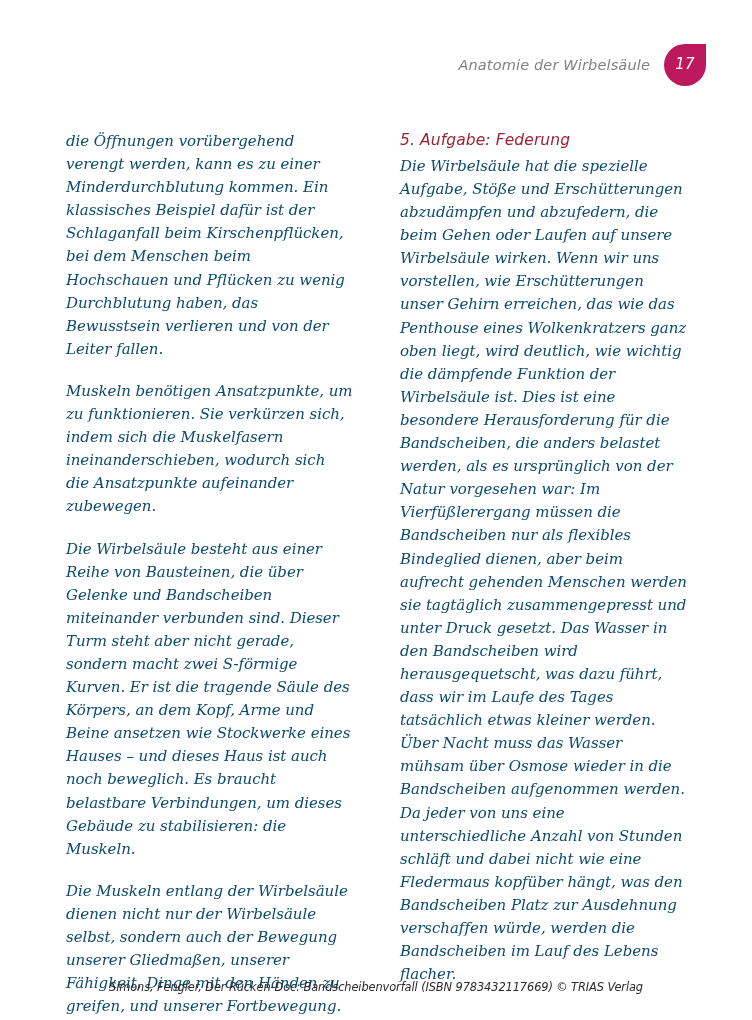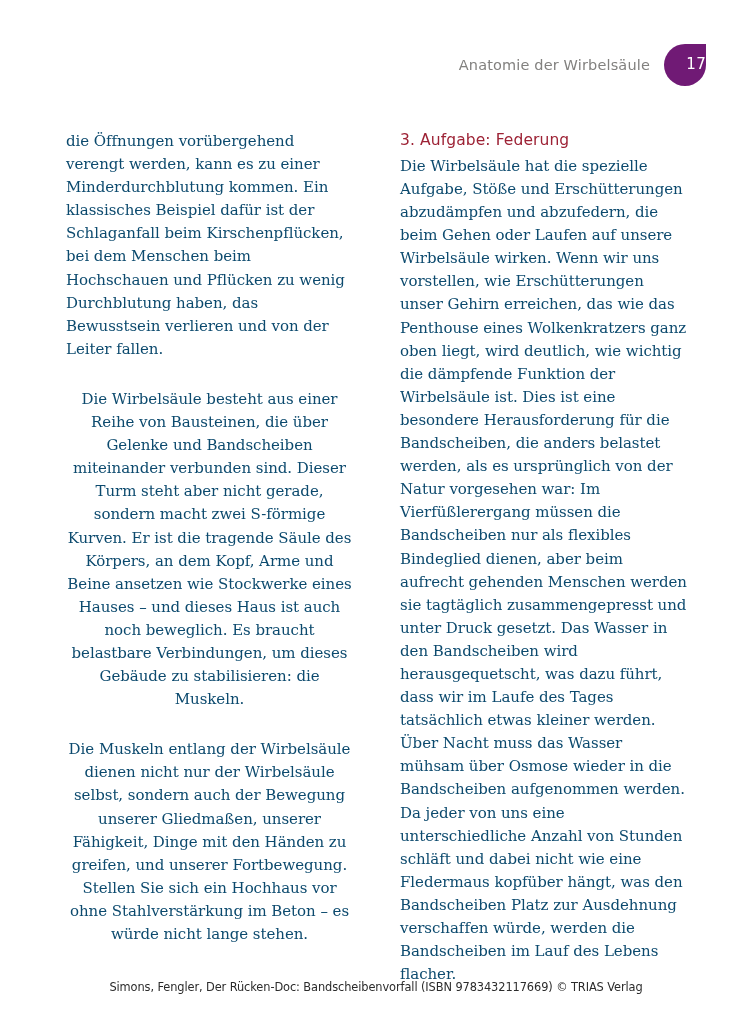--- a/index.html
+++ b/index.html
@@ -15,20 +15,21 @@
     font-family: "DejaVu Serif", "Liberation Serif", serif;
     color: #1a1a1a;
     overflow: hidden;
   }
 
   .page {
     position: absolute;
     inset: 0;
     width: 752px;
     height: 1020px;
+    font-style: italic;
   }
 
   
   .running-head {
     position: absolute;
     top: 44px;
     right: 46px;
     display: flex;
     align-items: center;
     gap: 14px;
@@ -38,25 +39,25 @@
     font-family: "DejaVu Sans", "Liberation Sans", sans-serif;
     font-size: 14.5px;
     letter-spacing: 0.15px;
     color: #82817f;
     white-space: nowrap;
     line-height: 1;
   }
   .page-badge {
     width: 42px;
     height: 42px;
-    background: #701a75;
+    background: #be185d;
     border-radius: 21px 0 21px 21px;
     display: flex;
     align-items: center;
-    justify-content: flex-end;
+    justify-content: center;
     box-sizing: border-box;
     padding-bottom: 1px;
   }
   .page-badge-number {
     font-family: "DejaVu Sans", "Liberation Sans", sans-serif;
     font-size: 15px;
     color: #ffffff;
     line-height: 1;
     letter-spacing: 0.3px;
   }
@@ -91,22 +92,21 @@
   p.body-text {
     margin: 0;
     font-size: 15px;
     line-height: 23.1px;
     text-align: left;
     hyphens: none;
     letter-spacing: -0.05px;
     color: #0c4a6e;
   }
   p.body-text + p.body-text {
-    margin-top: 27px;
-    text-align: center;
+    margin-top: 19px;
   }
   .section-heading + p.body-text {
     margin-top: 4px;
   }
 
   
   .footer-credit {
     position: absolute;
     left: 0;
     right: 0;
@@ -130,28 +130,29 @@
       <span class="page-badge-number">17</span>
     </span>
   </div>
 
   <div class="columns">
 
     <div class="column">
       <p class="body-text">die Öffnungen vorübergehend verengt werden, kann es zu einer Minderdurchblutung kommen. Ein klassisches Beispiel dafür ist der Schlaganfall beim Kirschenpflücken, bei dem Menschen beim Hochschauen und Pflücken zu wenig Durchblutung haben, das Bewusstsein verlieren und von der Leiter fallen.</p>
 
 
+      <p class="body-text">Muskeln benötigen Ansatzpunkte, um zu funktionieren. Sie verkürzen sich, indem sich die Muskelfasern ineinanderschieben, wodurch sich die Ansatzpunkte aufeinander zubewegen.</p>
 
       <p class="body-text">Die Wirbelsäule besteht aus einer Reihe von Bausteinen, die über Gelenke und Bandscheiben miteinander verbunden sind. Dieser Turm steht aber nicht gerade, sondern macht zwei S-förmige Kurven. Er ist die tragende Säule des Körpers, an dem Kopf, Arme und Beine ansetzen wie Stockwerke eines Hauses – und dieses Haus ist auch noch beweglich. Es braucht belastbare Verbindungen, um dieses Gebäude zu stabilisieren: die Muskeln.</p>
 
       <p class="body-text">Die Muskeln entlang der Wirbelsäule dienen nicht nur der Wirbelsäule selbst, sondern auch der Bewegung unserer Gliedmaßen, unserer Fähigkeit, Dinge mit den Händen zu greifen, und unserer Fortbewegung. Stellen Sie sich ein Hochhaus vor ohne Stahlverstärkung im Beton – es würde nicht lange stehen.</p>
     </div>
 
     <div class="column">
-      <h2 class="section-heading">3. Aufgabe: Federung</h2>
+      <h2 class="section-heading">5. Aufgabe: Federung</h2>
 
       <p class="body-text">Die Wirbelsäule hat die spezielle Aufgabe, Stöße und Erschütterungen abzudämpfen und abzufedern, die beim Gehen oder Laufen auf unsere Wirbelsäule wirken. Wenn wir uns vorstellen, wie Erschütterungen unser Gehirn erreichen, das wie das Penthouse eines Wolkenkratzers ganz oben liegt, wird deutlich, wie wichtig die dämpfende Funktion der Wirbelsäule ist. Dies ist eine besondere Herausforderung für die Bandscheiben, die anders belastet werden, als es ursprünglich von der Natur vorgesehen war: Im Vierfüßlerergang müssen die Bandscheiben nur als flexibles Bindeglied dienen, aber beim aufrecht gehenden Menschen werden sie tagtäglich zusammengepresst und unter Druck gesetzt. Das Wasser in den Bandscheiben wird herausgequetscht, was dazu führt, dass wir im Laufe des Tages tatsächlich etwas kleiner werden. Über Nacht muss das Wasser mühsam über Osmose wieder in die Bandscheiben aufgenommen werden. Da jeder von uns eine unterschiedliche Anzahl von Stunden schläft und dabei nicht wie eine Fledermaus kopfüber hängt, was den Bandscheiben Platz zur Ausdehnung verschaffen würde, werden die Bandscheiben im Lauf des Lebens flacher.</p>
     </div>
 
   </div>
 
   <div class="footer-credit">Simons, Fengler, Der Rücken-Doc: Bandscheibenvorfall (ISBN 9783432117669) © TRIAS Verlag</div>
 
 </div>
 

